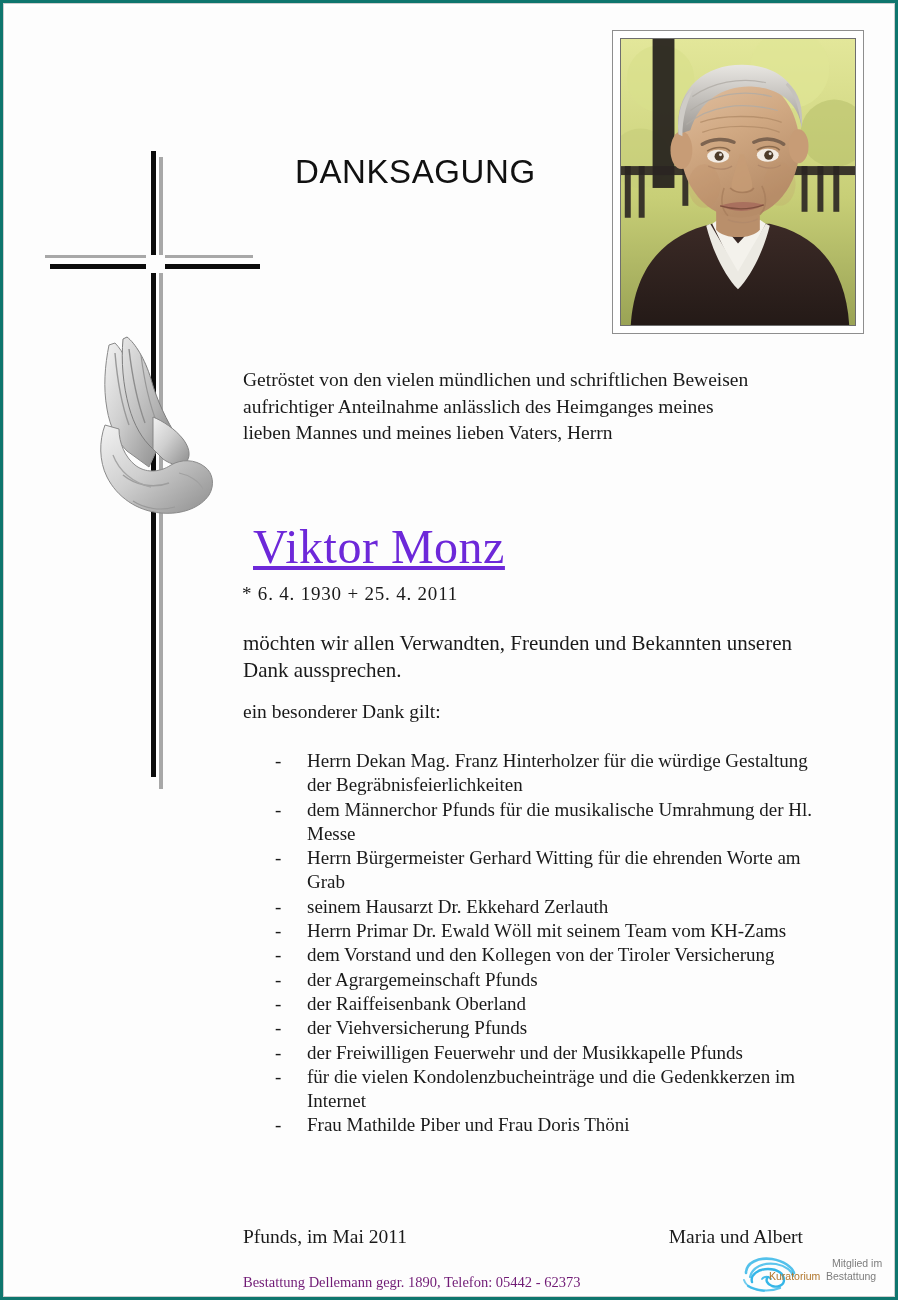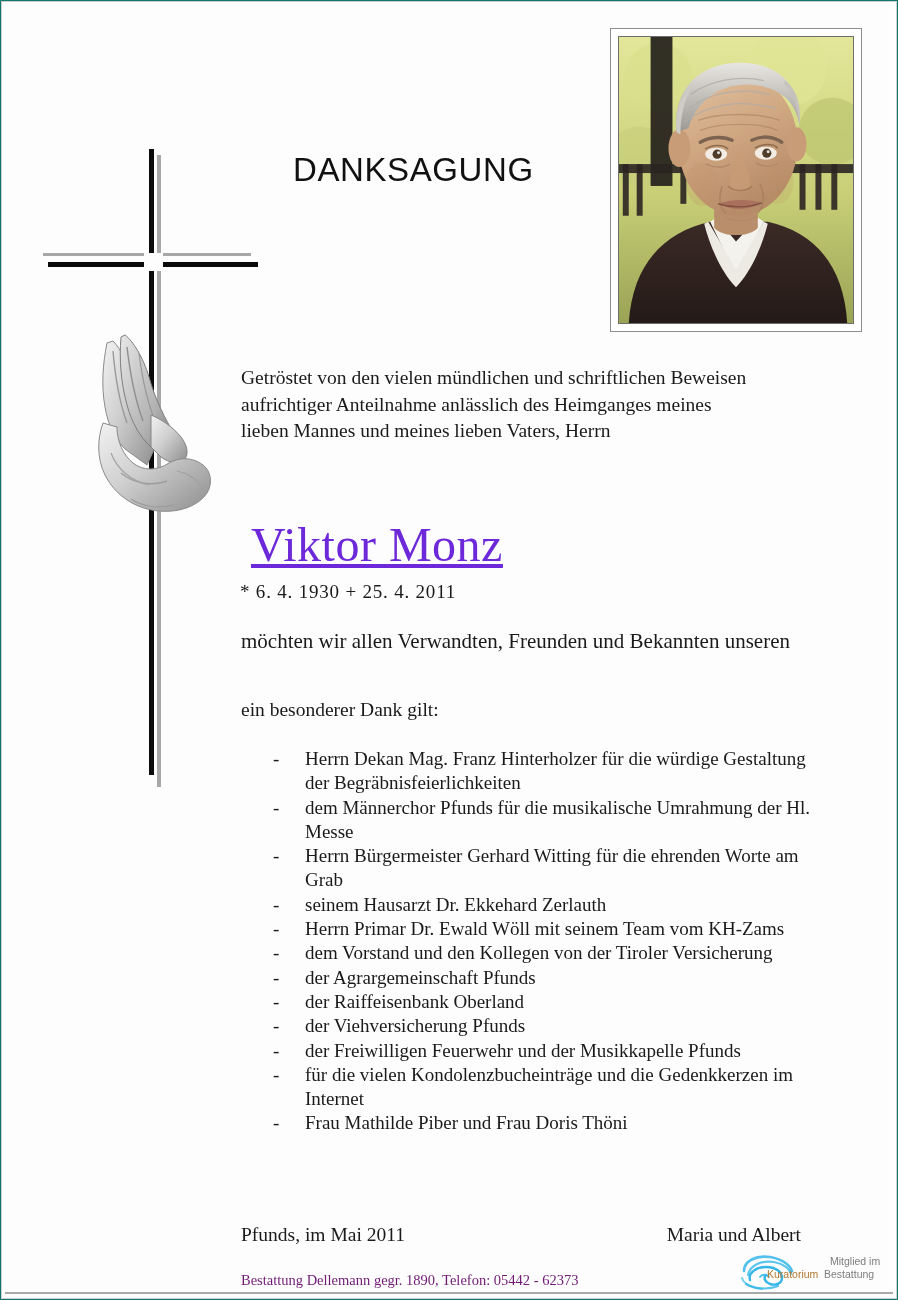--- a/index.html
+++ b/index.html
@@ -10,21 +10,21 @@
   body {
     width: 898px; height: 1300px;
     font-family: "Liberation Serif", serif;
     overflow: hidden;
   }
 
   #card {
     position: relative;
     width: 898px; height: 1300px;
     background: #ffffff;
-    border: 1px solid #0f766e;
+    border: 3px solid #0f766e;
     box-shadow: inset 0 0 0 1px #cfcfcf, inset 0 0 0 3px #ffffff;
   }
   #page-inner {
     position: absolute;
     left: 4px; top: 4px; right: 4px; bottom: 4px;
     background: #fdfdfd;
     overflow: hidden;
   }
 
   
@@ -392,20 +392,21 @@
       <div>Getröstet von den vielen mündlichen und schriftlichen Beweisen</div>
       <div>aufrichtiger Anteilnahme anlässlich des Heimganges meines</div>
       <div>lieben Mannes und meines lieben Vaters, Herrn</div>
     </div>
 
     <div class="name">Viktor Monz</div>
     <div class="dates">* 6. 4. 1930   + 25. 4. 2011</div>
 
     <div class="para2">
       <div>möchten wir allen Verwandten, Freunden und Bekannten unseren</div>
+      <div>Dank aussprechen.</div>
     </div>
 
     <div class="para3">ein besonderer Dank gilt:</div>
 
     <div class="thanks-list">
       <div class="li">
         <span class="dash">-</span>
         <span class="txt">Herrn Dekan Mag. Franz Hinterholzer für die würdige Gestaltung der Begräbnisfeierlichkeiten</span>
       </div>
       <div class="li">

